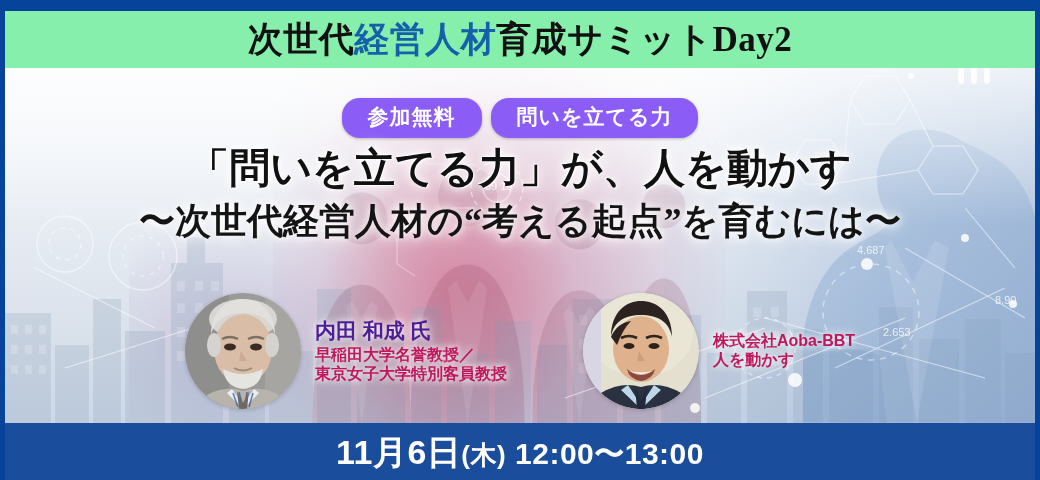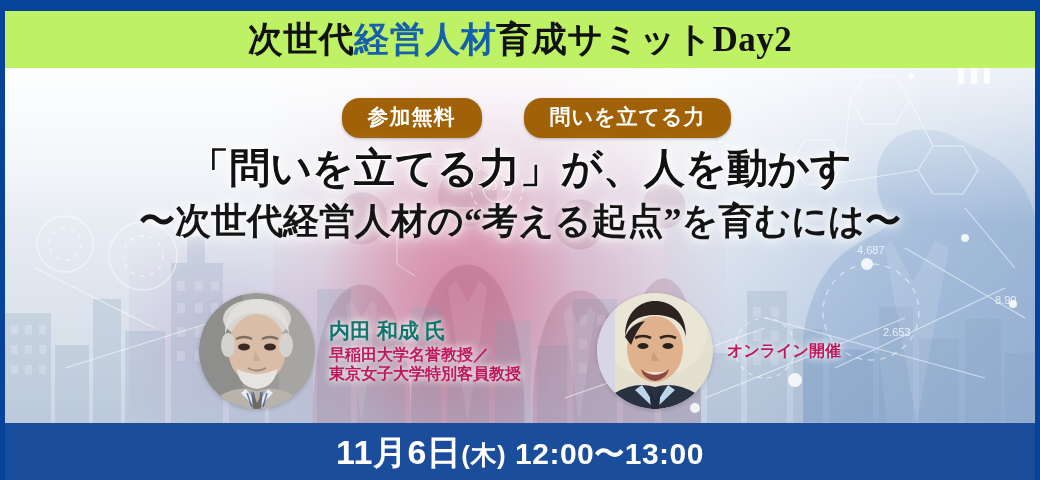--- a/index.html
+++ b/index.html
@@ -39,21 +39,21 @@
   }
   .edge-left { left: 0; }
   .edge-right { right: 0; }
 
   
   .title-band {
     position: absolute;
     left: 5px; top: 11px;
     width: 1030px;
     height: 57px;
-    background: #bef264;
+    background: #86efac;
     z-index: 35;
     display: flex;
     align-items: center;
     justify-content: center;
   }
   .event-title {
     font-family: "Liberation Serif", "DejaVu Serif", serif;
     font-weight: 700;
     font-size: 35px;
     letter-spacing: 0.5px;
@@ -159,32 +159,31 @@
   .badges {
     position: absolute;
     left: 0; top: 30px;
     width: 100%;
     display: flex;
     justify-content: center;
     gap: 9px;
     z-index: 10;
   }
   .badge {
-    background: #a16207;
+    background: #8b5cf6;
     color: #ffffff;
     border-radius: 18px;
     font-family: "Liberation Serif", "DejaVu Serif", serif;
     font-weight: 700;
     font-size: 21px;
     line-height: 1;
     padding: 9px 26px 10px;
     letter-spacing: 1px;
     white-space: nowrap;
     box-shadow: 0 1px 3px rgba(0,0,0,0.25);
-    margin-left: 33px;
   }
 
   
   .headline-wrap {
     position: absolute;
     left: 0; top: 78px;
     width: 100%;
     text-align: center;
     z-index: 12;
   }
@@ -239,21 +238,21 @@
     flex: 0 0 auto;
     position: relative;
     box-shadow: 0 1px 4px rgba(0,0,0,0.18);
   }
   .portrait svg { display: block; width: 100%; height: 100%; }
   .speaker-text { line-height: 1.16; }
   .speaker-name {
     font-family: "Liberation Sans", "DejaVu Sans", sans-serif;
     font-weight: 700;
     font-size: 21px;
-    color: #0f766e;
+    color: #4c1d95;
     white-space: nowrap;
     margin-bottom: 3px;
     text-shadow: 0 0 6px rgba(255,255,255,0.9), 0 0 12px rgba(255,255,255,0.7);
   }
   .speaker-affil {
     font-family: "Liberation Sans", "DejaVu Sans", sans-serif;
     font-weight: 700;
     font-size: 16px;
     color: #be185d;
     white-space: nowrap;
@@ -546,21 +545,22 @@
               <path d="M56 58 L54 68 L62 68" fill="#cf9d78"></path>
               <path d="M44 76 Q58 88 72 76 Q70 86 58 88 Q46 86 44 76 Z" fill="#8a4a42"></path>
               <path d="M46 78 Q58 84 70 78 Q58 81 46 78 Z" fill="#ffffff"></path>
               <path d="M18 116 L18 100 Q38 88 58 94 Q78 88 98 100 L98 116 Z" fill="#2a3242"></path>
               <path d="M45 92 L58 112 L71 92 L78 97 L58 116 L38 97 Z" fill="#bcd6ea"></path>
               <path d="M52 94 L58 108 L64 94 L62 116 L54 116 Z" fill="#22293a"></path>
             </g>
           </svg>
         </div>
         <div class="speaker-text">
-          <div class="speaker-affil">オンライン開催</div>
+          <div class="speaker-affil">株式会社Aoba-BBT</div>
+          <div class="speaker-affil">人を動かす</div>
         </div>
       </div>
 
     </div>
   </div>
 
   <div class="date-bar">
     <div class="date-text"><span>11月6日</span><span class="dow">(木)</span><span class="time"> 12:00〜13:00</span></div>
   </div>
 

